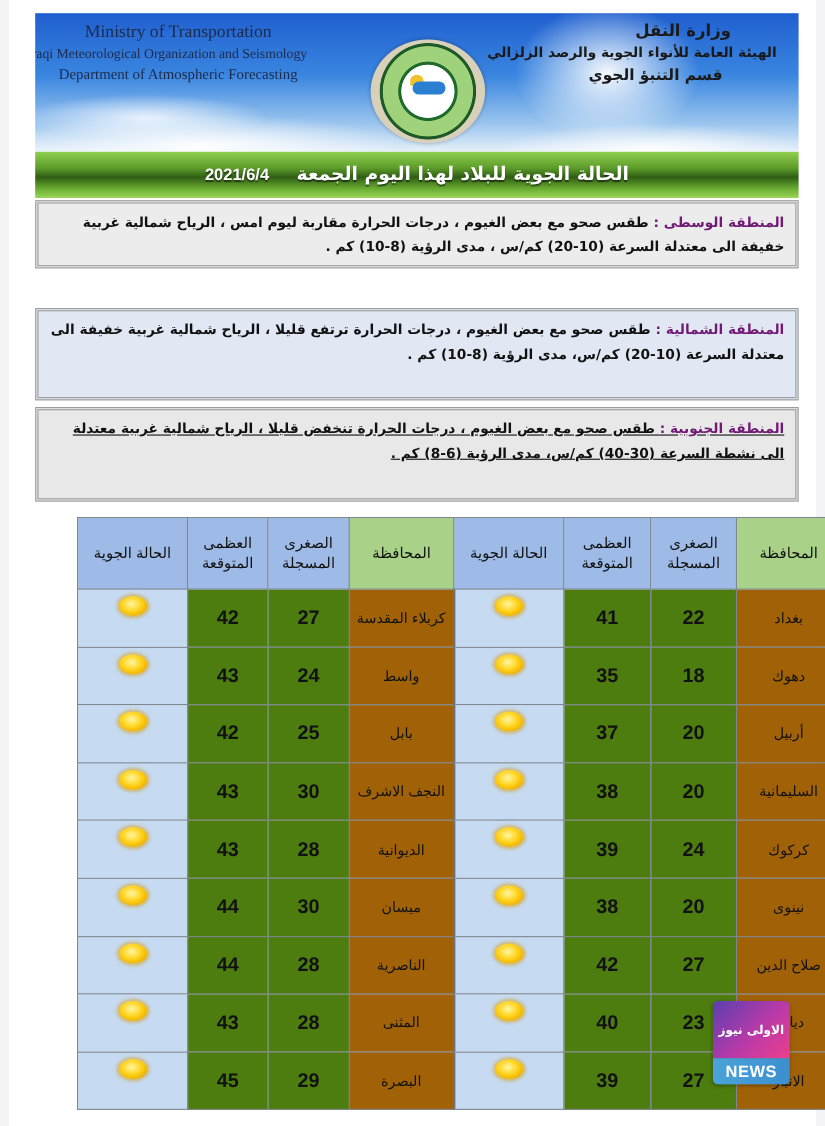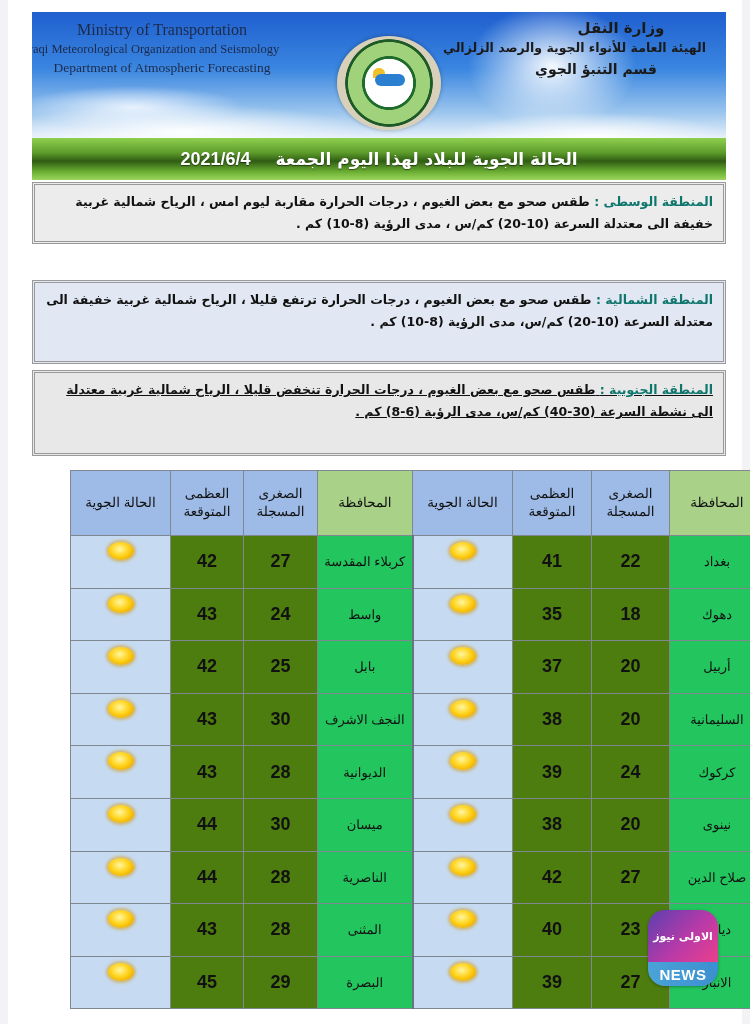--- a/index.html
+++ b/index.html
@@ -43,58 +43,58 @@
   .logo .cloud { position:absolute; left:38px; top:38px; width:30px; height:12px; background:#2a7fd0; border-radius:6px; }
   .logo .sun { position:absolute; left:36px; top:32px; width:12px; height:10px; background:#f2c12a; border-radius:50% 50% 0 0; }
 
   .title-bar {
     position:absolute; left:32px; top:138px; width:694px; height:42px;
     background:linear-gradient(180deg, #8fcf4f 0%, #5d9c2a 35%, #2f5d14 55%, #6aad32 80%, #9bd65c 100%);
     display:flex; align-items:center; justify-content:center; direction:rtl;
     color:#ffffff; font-weight:bold; font-size:17px;
     text-shadow:0 1px 1px rgba(0,0,0,0.5);
   }
-  .title-bar .date { margin-right:25px; font-family:"Liberation Sans", sans-serif; font-size:18px; }
+  .title-bar .date { margin-right:25px; font-family:"Liberation Sans", sans-serif; font-size:15px; }
 
   .region {
     position:absolute; left:32px; width:694px; height:58px;
     border:3px double #9a9a9a; box-sizing:border-box;
     padding:6px 10px; direction:rtl;
     font-family:"DejaVu Sans", sans-serif; font-weight:bold; font-size:12.5px; line-height:22px; color:#111;
   }
   .region.r1 { top:182px; height:62px; background:#ececec; }
   .region.r2 { top:280px; height:84px; background:#e2e8f3; }
   .region.r3 { top:370px; height:86px; background:#e8e8e8;text-decoration:underline; }
-  .region .label { color:#0f766e; }
+  .region .label { color:#701a75; }
 
   table.wx {
     position:absolute; left:32px; top:470px; width:694px;
     border-collapse:collapse; table-layout:fixed;
     font-family:"Liberation Sans", sans-serif;
     margin-left:38px;
   }
   table.wx td, table.wx th {
     border:1px solid #7f8790; text-align:center; vertical-align:middle; padding:0;
   }
   table.wx th { height:64px; font-weight:normal; font-size:13.5px; color:#111; background:#9dbbe6; line-height:18px; }
   table.wx th.prov { background:#a9d288; }
   table.wx td { height:51.6px; font-size:18px; font-weight:bold; color:#111; }
-  table.wx td.prov { background:#22c55e; font-size:13px; font-weight:normal; line-height:17px; }
+  table.wx td.prov { background:#a16207; font-size:13px; font-weight:normal; line-height:17px; }
   table.wx td.num { background:#4d7c0f; }
   table.wx td.wx-cell { background:#c6dbf2; vertical-align:top; }
   table.wx td.sep { border-left:2px solid #6a7380; }
   .sun-icon {
     display:inline-block; width:26px; height:18px; margin-top:6px; border-radius:50%;
     background:radial-gradient(ellipse at 45% 40%, #fff6a0 0%, #ffd21a 45%, #e6a400 85%, #d49000 100%);
     box-shadow:0 0 3px 2px rgba(212,160,40,0.6);
   }
 
   .watermark {
     position:absolute; left:648px; top:910px; width:70px; height:76px;
-    border-radius:17px; overflow:hidden; box-shadow:0 1px 3px rgba(0,0,0,0.3);
+    border-radius:5px; overflow:hidden; box-shadow:0 1px 3px rgba(0,0,0,0.3);
   }
   .watermark .top {
     height:52px; background:linear-gradient(135deg, #5a3fb0 0%, #b83aa8 55%, #ec3f8c 100%);
     color:#fff; font-weight:bold; font-size:20px; display:flex; align-items:center; justify-content:center;
   }
   .watermark .bottom {
     height:24px; background:linear-gradient(90deg, #4aa3d8, #3c8fd0); color:#fff;
     font-family:"Liberation Sans", sans-serif; font-weight:bold; font-size:15px;
     display:flex; align-items:center; justify-content:center; letter-spacing:0.5px;
   }

